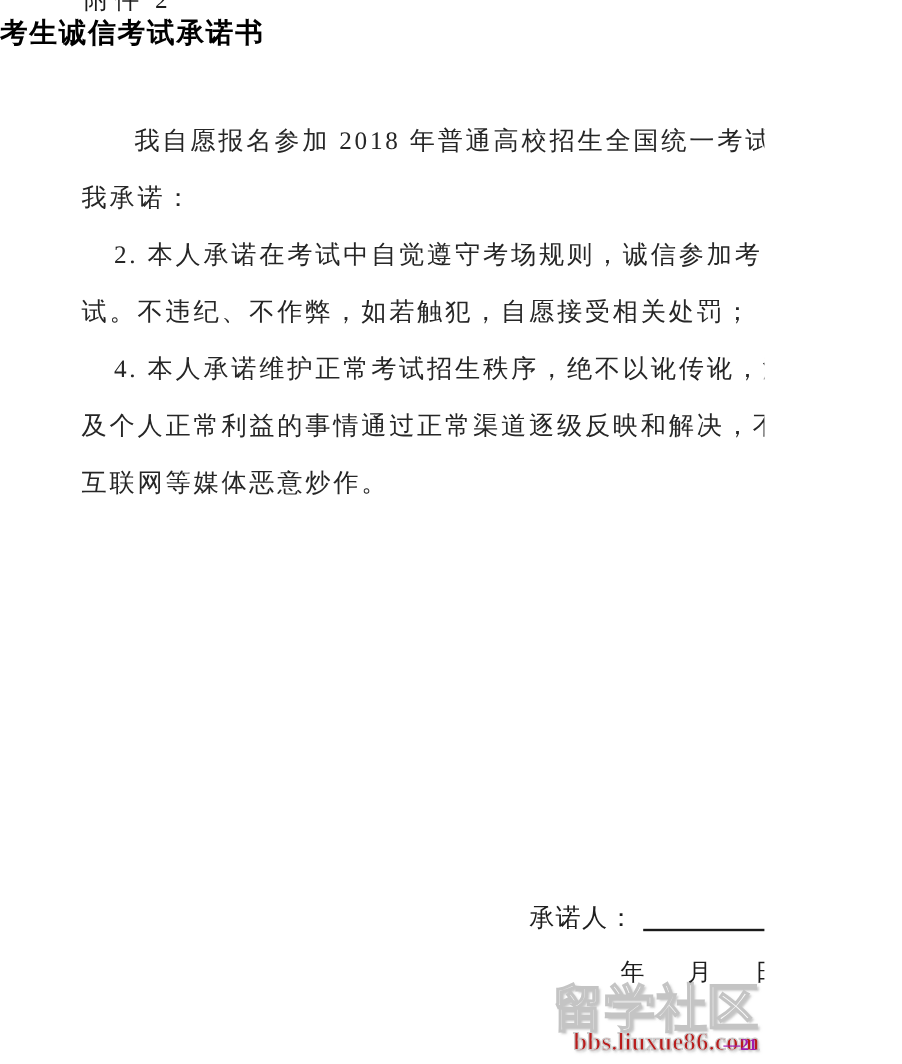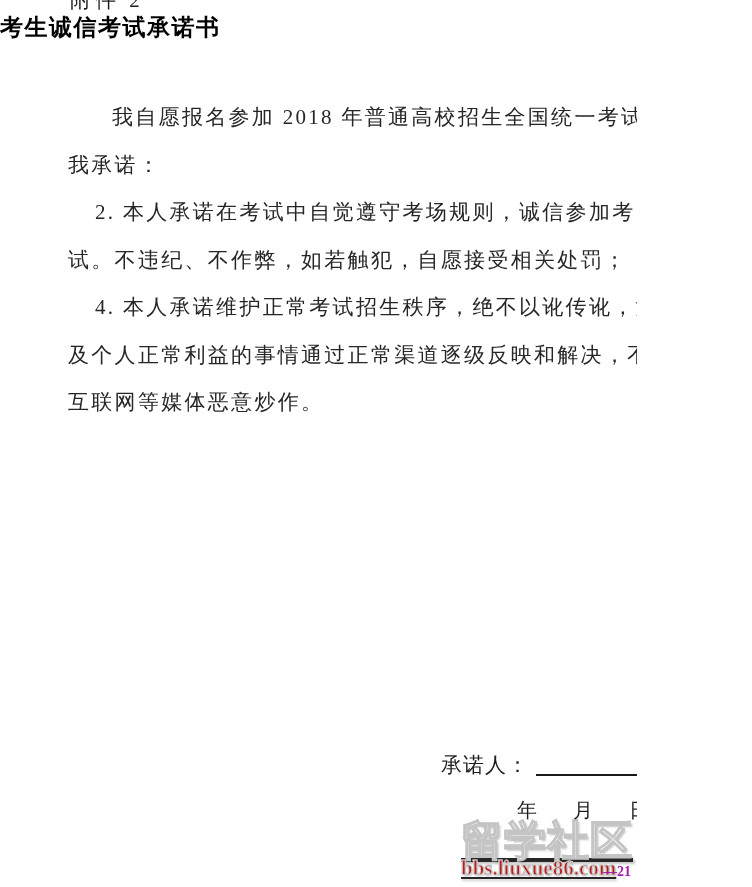--- a/index.html
+++ b/index.html
@@ -80,25 +80,24 @@
     justify-content: space-between;
     font-size: 20px;
     color: #1e1e1e;
     z-index: 3;
   }
 
   .watermark {
     position: absolute;
     right: 4px;
     bottom: 8px;
-    text-align: left;
+    text-align: right;
     z-index: 1;
     pointer-events: none;
     line-height: 1;
-    text-decoration: underline;
   }
   .wm-name {
     font-size: 42px;
     font-weight: bold;
     letter-spacing: 1px;
     color: #fbfbfb;
     -webkit-text-stroke: 1.2px #c4c4c4;
     text-shadow: 2px 2px 2px rgba(150,150,150,0.55);
     white-space: nowrap;
   }

